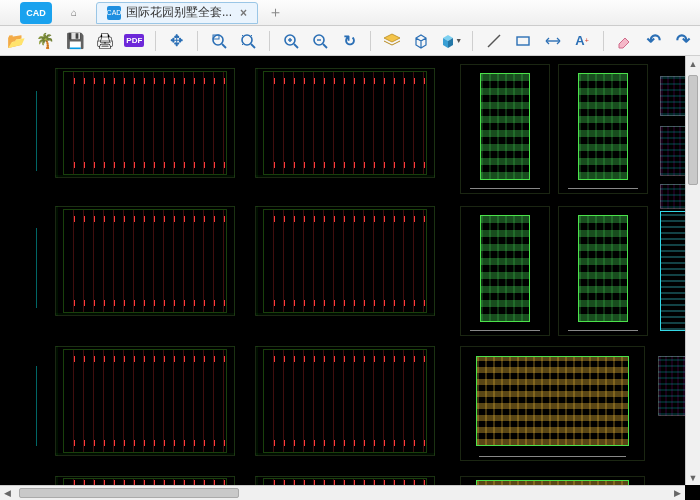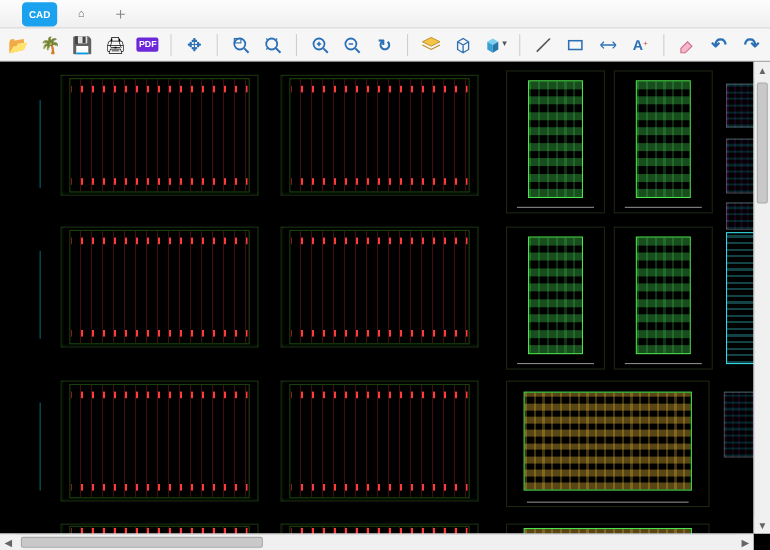--- a/index.html
+++ b/index.html
@@ -59,20 +59,25 @@
   svg { display:block; }
 </style>
 </head>
 <body>
 
 <div class="titlebar">
   <div class="app-logo">CAD</div>
   <div class="tab">
     <span class="tab-icon home-icon">⌂</span>
   </div>
+  <div class="tab active">
+    <span class="tab-icon doc-icon">CAD</span>
+    <span>国际花园别墅全套...</span>
+    <span class="close">×</span>
+  </div>
   <div class="newtab">＋</div>
 </div>
 
 <div class="toolbar">
   <div class="tool-btn">
       <span style="font-size:15px">📂</span>
     </div>
   <div class="tool-btn">
       <span style="font-size:15px">🌴</span>
     </div>

